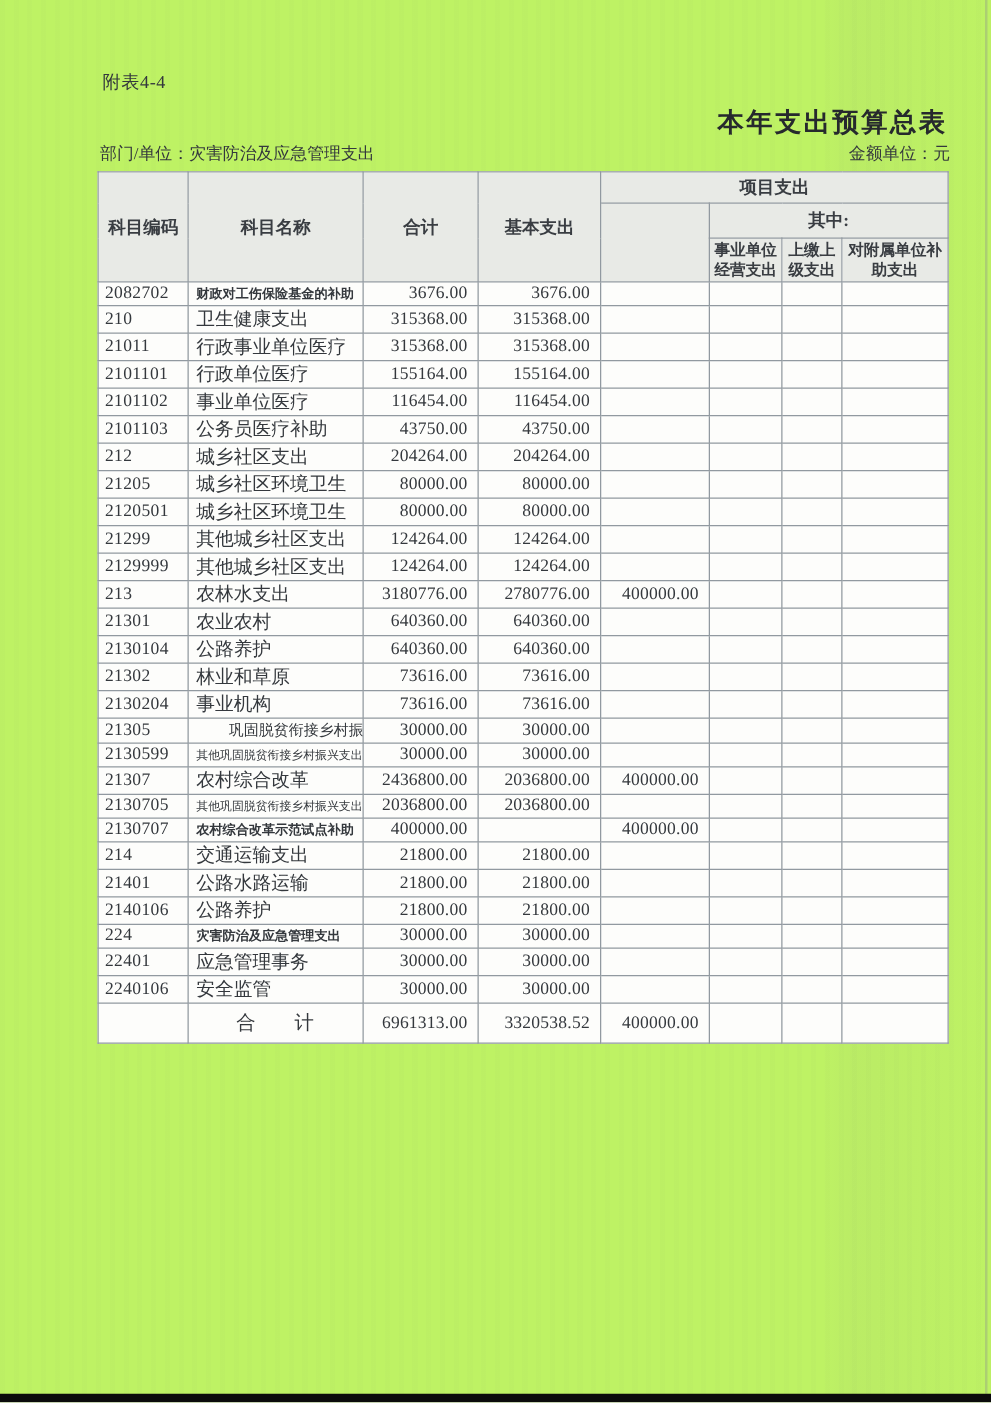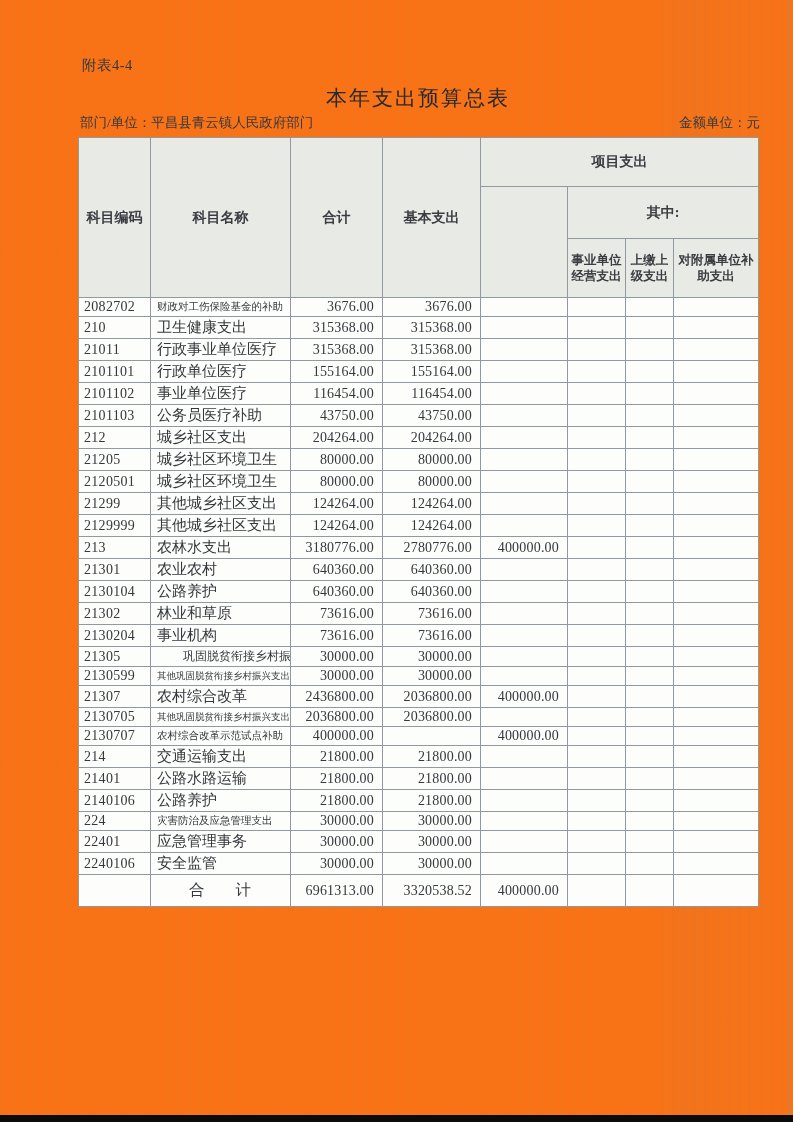--- a/index.html
+++ b/index.html
@@ -1,76 +1,76 @@
 <!DOCTYPE html>
 <html><head>
 <meta charset="utf-8">
 <style>
   html,body{margin:0;padding:0;background:#e9e9e9;}
   #page{
     position:relative;width:793px;height:1122px;margin:0 auto;
-    background:#f97316;overflow:hidden;
+    background:#bef264;overflow:hidden;
     font-family:"Liberation Serif","DejaVu Serif",serif;
     color:#34383d;
   }
   
   #page::before{
     content:"";position:absolute;inset:0;pointer-events:none;
     background:
       repeating-linear-gradient(90deg,rgba(90,100,110,0.018) 0 4px,rgba(255,255,255,0) 4px 11px),
       linear-gradient(90deg,rgba(0,0,0,0) 83%,rgba(120,125,128,0.05) 86%,rgba(0,0,0,0) 100%);
   }
   .attach{position:absolute;left:82px;top:56px;font-size:14.5px;letter-spacing:0.5px;}
   .title{
-    position:absolute;left:78px;top:84px;width:680px;text-align:center;
-    font-size:21px;font-weight:normal;letter-spacing:2px;color:#26292d;
+    position:absolute;left:78px;top:84px;width:680px;text-align:right;
+    font-size:21px;font-weight:bold;letter-spacing:2px;color:#26292d;
   }
   .meta{
     position:absolute;left:80px;top:114px;width:680px;
     display:flex;justify-content:space-between;font-size:13.5px;
   }
   table{
     position:absolute;left:78px;top:137px;width:680px;
     border-collapse:collapse;table-layout:fixed;background:#fdfdfb;
   }
   th,td{border:1px solid #9199a0;overflow:hidden;}
   thead th{
     background:#e8eae6;font-weight:bold;color:#393d42;
-    font-size:14px;text-align:center;padding:12px 2px;
+    font-size:14px;text-align:center;padding:0 2px;
   }
   thead tr:nth-child(1) th{height:24px;}
   thead tr:nth-child(2) th{height:27px;}
   thead tr:nth-child(3) th{height:34px;font-size:12.5px;line-height:1.3;font-weight:bold;}
   tbody tr{height:18px;}
   tbody tr:last-child{height:32px;}
   td.code{font-size:14px;padding-left:5px;text-align:left;letter-spacing:0.3px;}
   td.name{font-size:15px;padding-left:6px;text-align:left;white-space:nowrap;}
   td.name.sm1{font-size:12px;padding-left:32px;}
-  td.name.sm2{font-size:10.5px;}
+  td.name.sm2{font-size:10.5px;font-weight:bold;}
   td.name.sm3{font-size:9.5px;}
   td.name.total-label{text-align:center;padding-left:0;font-size:15.5px;}
   td.num{font-size:14px;text-align:right;padding-right:8px;letter-spacing:0.2px;}
   .footer{
     position:absolute;left:78px;top:1090px;width:680px;text-align:center;
     font-size:13.5px;letter-spacing:2px;color:#3b3f44;
   }
   .bottom-bar{position:absolute;left:0;bottom:0;width:793px;height:7px;background:#0b0b0b;}
   .right-strip{position:absolute;right:3px;top:0;width:2px;height:1115px;background:rgba(140,142,140,0.35);}
 </style>
 </head>
 <body>
 
 <div id="page">
 
   <div class="attach">附表4-4</div>
 
   <div class="title">本年支出预算总表</div>
 
   <div class="meta">
-    <span>部门/单位：平昌县青云镇人民政府部门</span>
+    <span>部门/单位：灾害防治及应急管理支出</span>
     <span>金额单位：元</span>
   </div>
 
   <table>
     <colgroup>
       <col style="width:72px">
         <col style="width:140px">
         <col style="width:92px">
         <col style="width:98px">
       <col style="width:87px">

